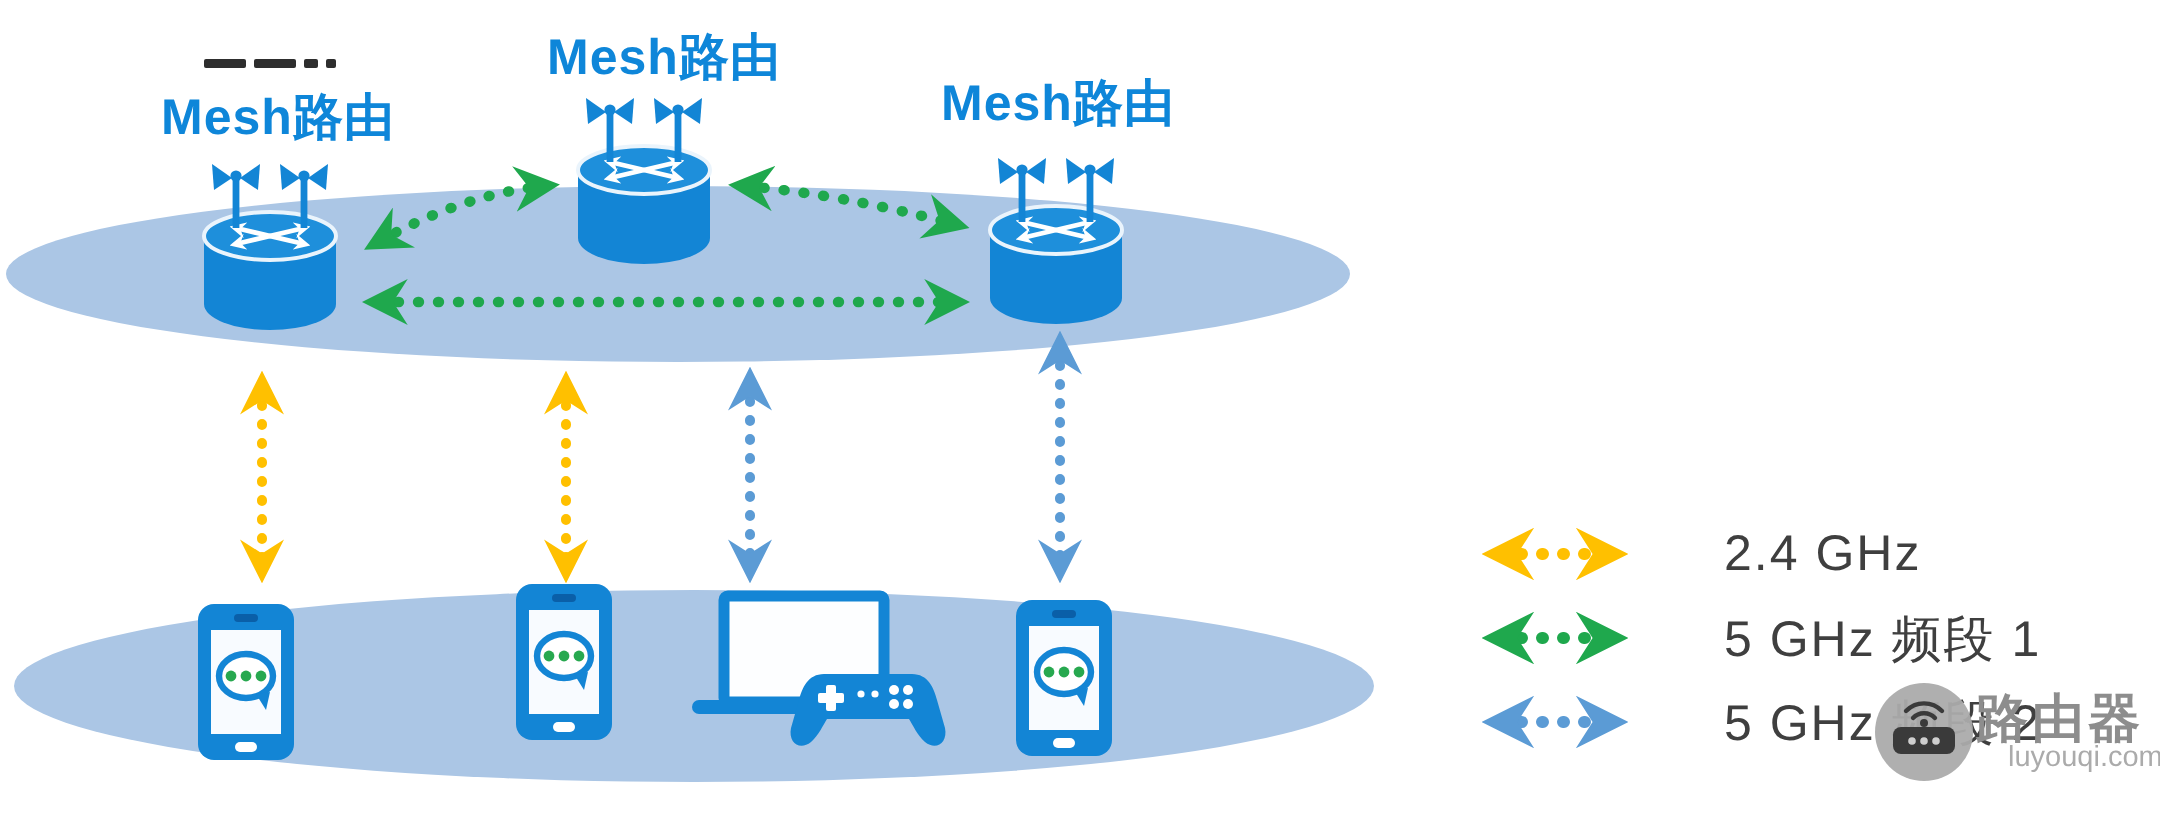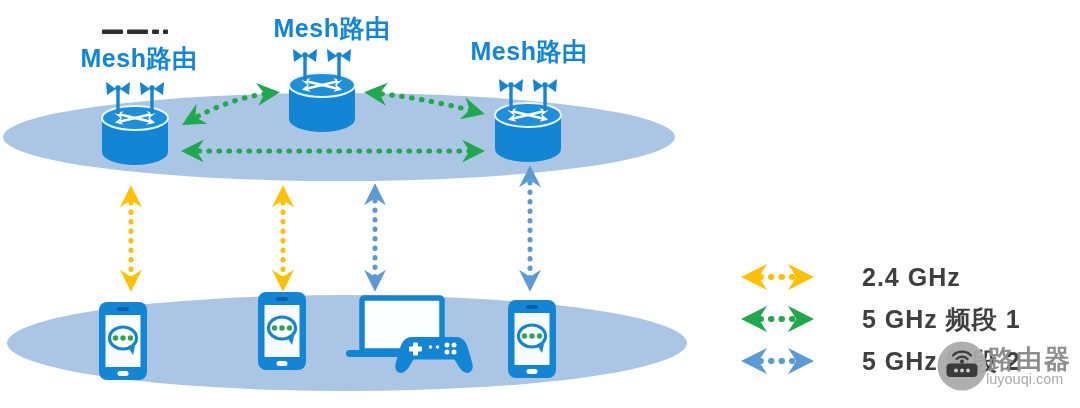--- a/index.html
+++ b/index.html
@@ -8,29 +8,29 @@
     font-family:"Liberation Sans", sans-serif;
   }
   .canvas svg{position:absolute;left:0;top:0;}
   .router-label{
     position:absolute;display:flex;align-items:center;justify-content:center;
     background:#ffffff;color:#0E86D9;font-weight:bold;font-size:25px;
     letter-spacing:0.5px;
   }
   .legend-label{
     position:absolute;left:862px;height:30px;display:flex;align-items:center;
-    color:#3F3F3F;font-weight:700;font-size:25px;letter-spacing:1px;
+    color:#3F3F3F;font-weight:400;font-size:25px;letter-spacing:1px;
   }
   .watermark{position:absolute;left:936px;top:338px;width:144px;height:62px;z-index:5;}
   .watermark .wm-title{
     position:absolute;left:52px;top:4px;font-size:26px;font-weight:600;
     color:#8D8D8D;letter-spacing:2px;white-space:nowrap;
   }
   .watermark .wm-domain{
-    position:absolute;left:50px;top:33px;font-size:14.5px;color:#ABABAB;white-space:nowrap;
+    position:absolute;left:68px;top:33px;font-size:14.5px;color:#ABABAB;white-space:nowrap;
   }
 </style>
 </head>
 <body>
 
 <div class="canvas">
 
   <svg width="1080" height="408" viewBox="0 0 1080 408">
     <defs>
       <marker id="dartY" viewBox="0 0 10 10" refX="6.5" refY="5" markerWidth="4.4" markerHeight="4.4" orient="auto-start-reverse">

